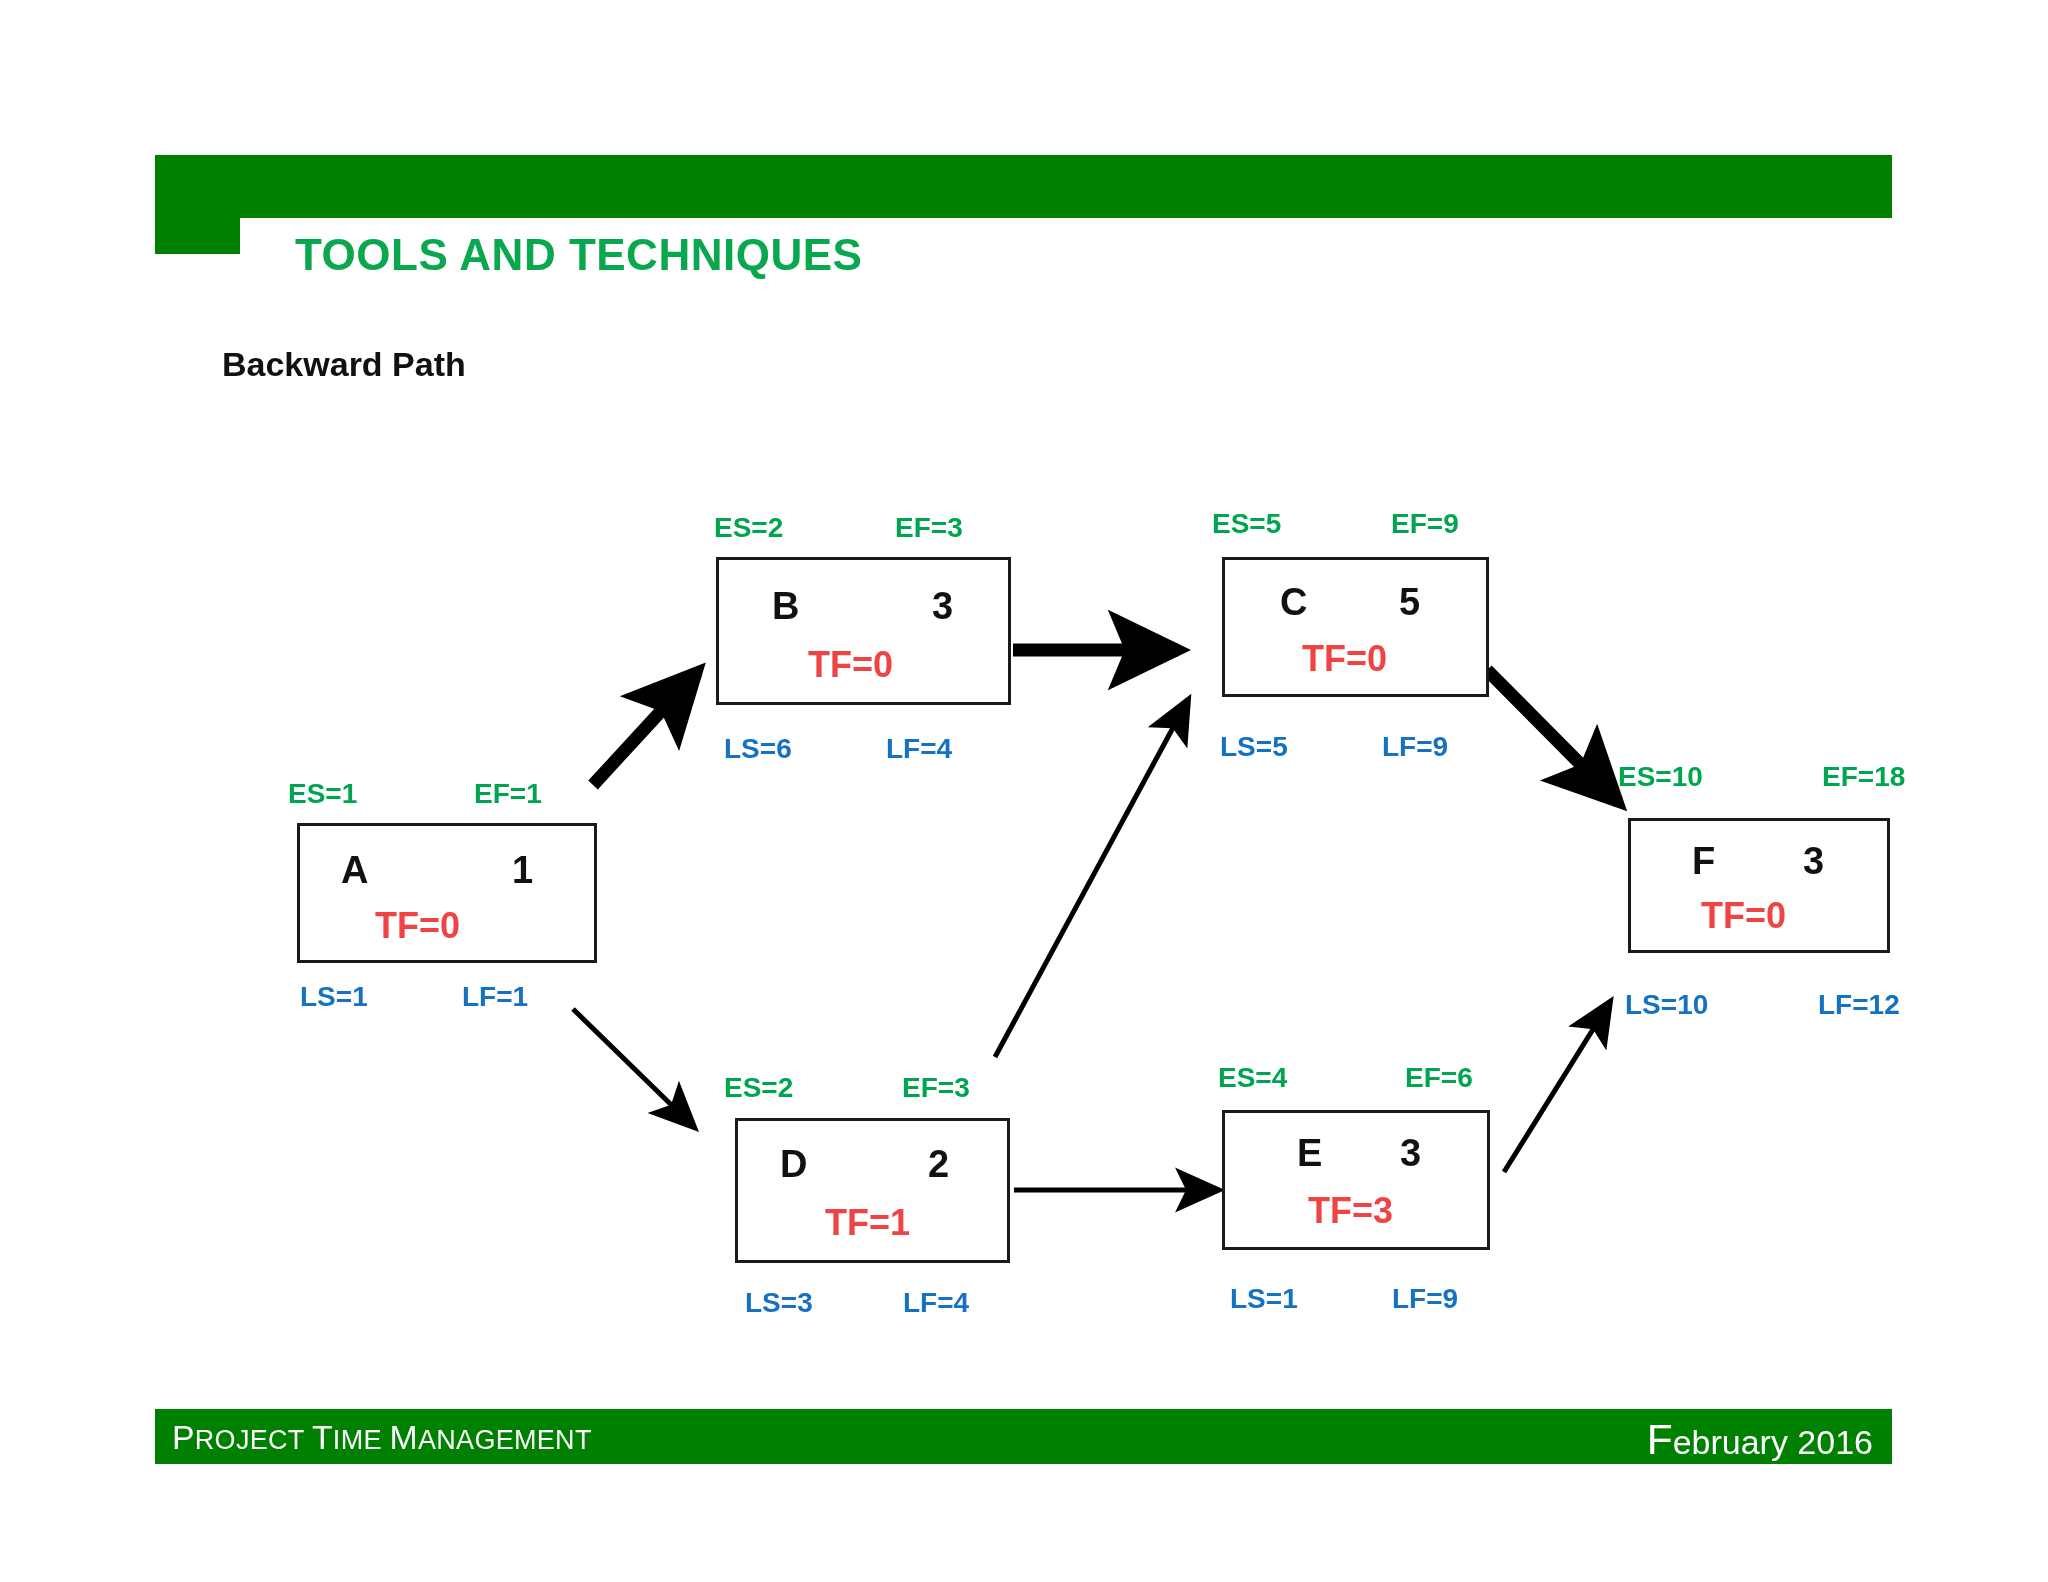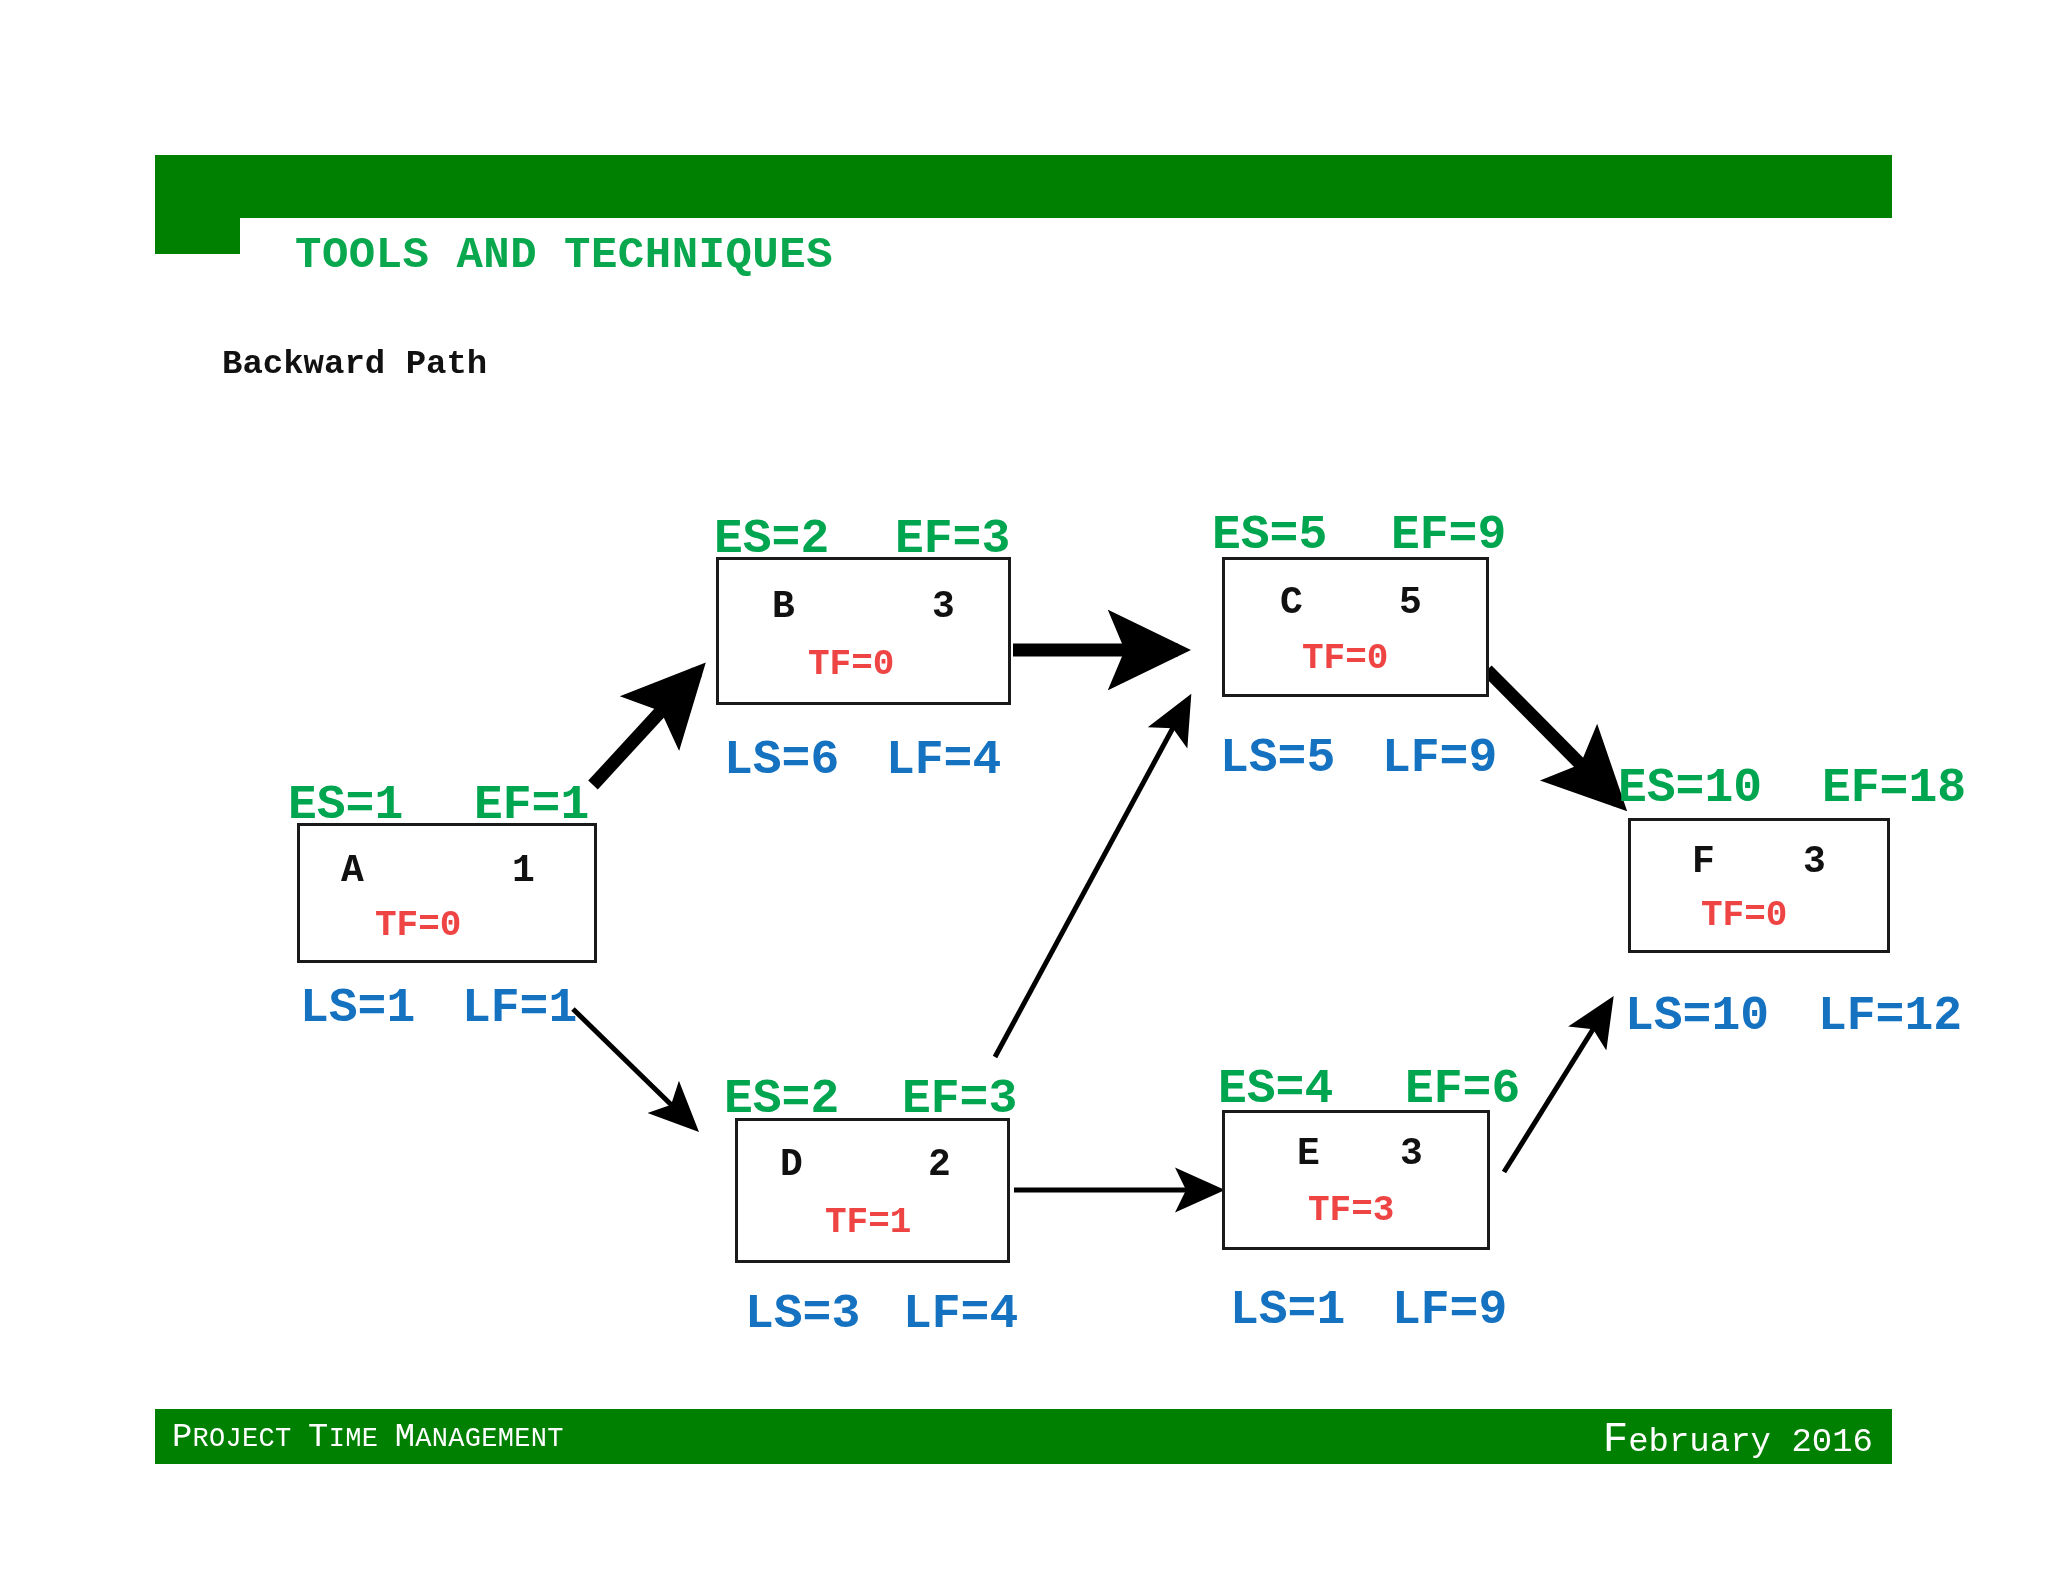--- a/index.html
+++ b/index.html
@@ -6,21 +6,21 @@
     margin: 0;
     padding: 0;
     background: #ffffff;
   }
   #slide {
     position: relative;
     width: 2048px;
     height: 1582px;
     background: #ffffff;
     overflow: hidden;
-    font-family: Liberation Mono, monospace;
+    font-family: Liberation Sans, sans-serif;
   }
 
   
   #header-band {
     position: absolute;
     left: 155px;
     top: 155px;
     width: 1737px;
     height: 63px;
     background: #008000;
@@ -110,21 +110,21 @@
     position: absolute;
     font-size: 36px;
     font-weight: bold;
     white-space: nowrap;
   }
   .tf-red { color: #ef4444; }
   .tf-purple { color: #ef4444; }
 
   .lbl {
     position: absolute;
-    font-size: 48px;
+    font-size: 28px;
     font-weight: bold;
     white-space: nowrap;
   }
   .lbl-green { color: #00a550; }
   .lbl-blue  { color: #1572c0; }
 
   
   #footer-band {
     position: absolute;
     left: 155px;

